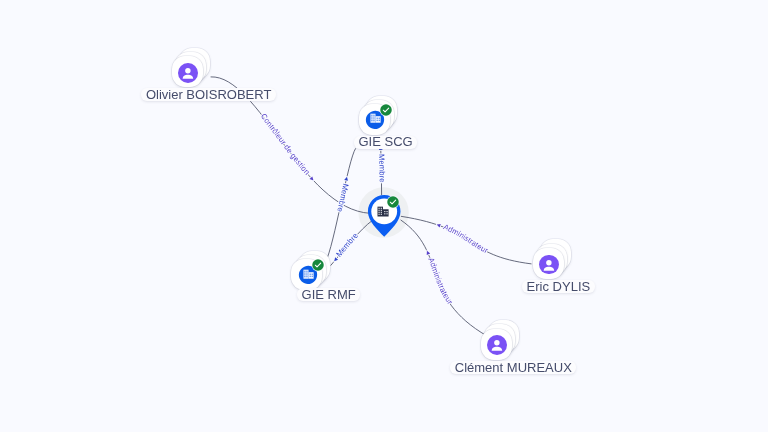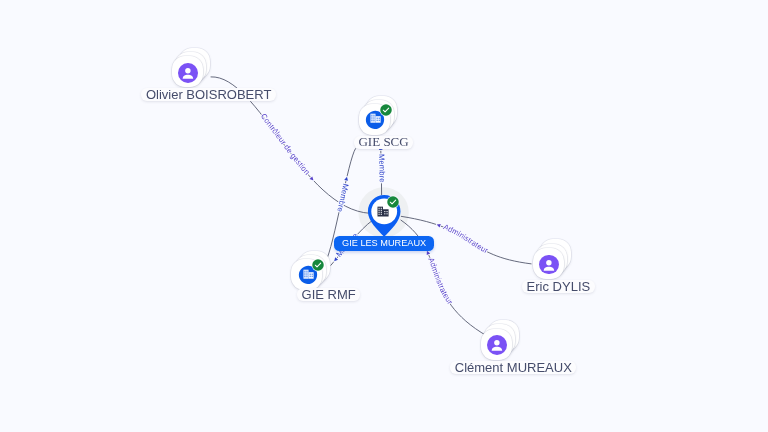--- a/index.html
+++ b/index.html
@@ -113,21 +113,21 @@
       </svg>
     </div>
     <div class="checkbadge" style="left:18.9px;top:-2px;">
       <svg width="16" height="16" viewBox="0 0 32 32">
         <circle cx="16" cy="16" r="13" fill="#ffffff" opacity=".8"></circle>
         <circle cx="16" cy="16" r="11.5" fill="#17883c"></circle>
         <path d="M10.6 16.4 L14.1 19.9 L21.4 12.2" stroke="#ffffff" stroke-width="2.1" fill="none" stroke-linecap="round" stroke-linejoin="round"></path>
       </svg>
     </div>
   </div>
-  <div class="nodelabel" style="left:353.9px;top:135.8px;font-family:Liberation Serif, serif;">GIE SCG</div>
+  <div class="nodelabel" style="left:353.9px;top:135.8px;">GIE SCG</div>
 
   <div class="node" style="left:291.2px;top:259.4px;">
     <div class="card" style="left:7.5px;top:-8.5px;"></div>
     <div class="card" style="left:3.8px;top:-4.2px;"></div>
     <div class="card" style="left:0;top:0;"></div>
     <div class="blob" style="left:6.6px;top:5.5px;">
       <svg width="20" height="20" viewBox="0 0 40 40">
         <path d="M20.4 1.6c7.0 -0.3 18.7 5.0 17.9 18.4 c -0.7 12.2 -11.2 18.8 -18.6 18.2 C 11.5 37.5 1.3 30.5 1.7 19.4 C 2.1 8.0 12.1 2.0 20.4 1.6 Z" fill="#0b5de8"></path>
       </svg>
     </div>
@@ -217,15 +217,14 @@
       </svg>
     </div>
     <div class="checkbadge" style="left:33.3px;top:10.5px;">
       <svg width="16" height="16" viewBox="0 0 32 32">
         <circle cx="16" cy="16" r="13" fill="#ffffff" opacity=".8"></circle>
         <circle cx="16" cy="16" r="11.5" fill="#17883c"></circle>
         <path d="M10.6 16.4 L14.1 19.9 L21.4 12.2" stroke="#ffffff" stroke-width="2.1" fill="none" stroke-linecap="round" stroke-linejoin="round"></path>
       </svg>
     </div>
   </div>
-  <div class="mainlabel" style="left:334px;top:236.2px;">GIE LES MUREAUX</div>
 
 </div>
 
 </body></html>

